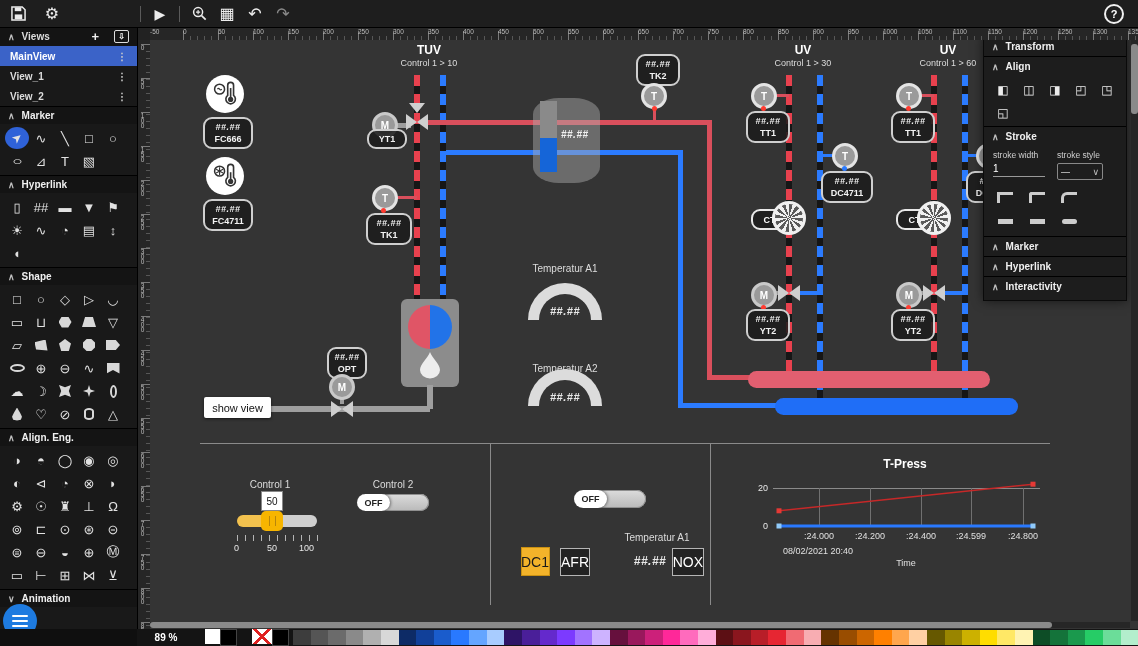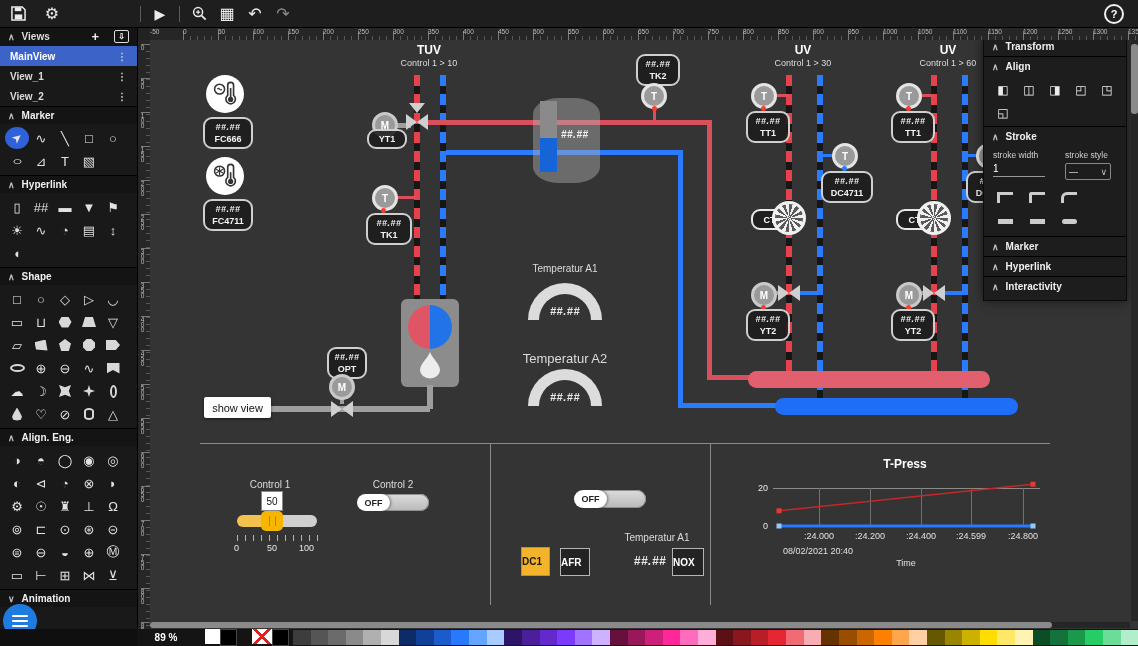--- a/index.html
+++ b/index.html
@@ -67,37 +67,37 @@
 .tri-l{width:0;height:0;border-top:8px solid transparent;border-bottom:8px solid transparent;border-left:11px solid #cfcfcf}
 .tri-r{width:0;height:0;border-top:8px solid transparent;border-bottom:8px solid transparent;border-right:11px solid #cfcfcf}
 .tri-d{width:0;height:0;border-left:8px solid transparent;border-right:8px solid transparent;border-top:10px solid #cfcfcf}
 .bowtie{position:absolute;display:flex}
 .gauge{position:absolute;width:74px;height:37px;border:11px solid #dcdcdc;border-bottom:none;border-radius:74px 74px 0 0;box-sizing:border-box}
 .tank{position:absolute;background:rgba(175,175,175,.45);border-radius:26px/16px}
 .mixer{position:absolute;background:#8c8c8c;border-radius:6px}
 .btn-white{position:absolute;background:#fefefe;color:#111;font-size:11px;display:flex;align-items:center;justify-content:center;border-radius:2px;box-shadow:0 1px 3px rgba(0,0,0,.6)}
 .toggle{position:absolute;border-radius:9px;background:linear-gradient(180deg,#dcdcdc,#b9b9b9);display:flex;overflow:hidden;box-shadow:inset 0 0 0 1px #8f8f8f}
 .knob{width:46%;background:#fff;color:#222;font-size:9px;font-weight:bold;display:flex;align-items:center;justify-content:center;border-radius:9px;box-shadow:1px 0 3px rgba(0,0,0,.45)}
-.pbtn{position:absolute;font-size:10px;font-weight:bold;display:flex;align-items:center;justify-content:flex-start}
+.pbtn{position:absolute;font-size:14px;font-weight:normal;display:flex;align-items:center;justify-content:flex-end}
 .btn-amber{background:#f3b32a;color:#1a1a1a;border:1px solid #c99012}
 .btn-dark{background:#232323;color:#fff;border:1px solid #b5b5b5}
 .hdr-title{position:absolute;font-size:12px;font-weight:bold;color:#fff;text-align:center}
 .hdr-sub{position:absolute;font-size:9px;color:#dcdcdc;text-align:center}
 .divider{position:absolute;background:#8a8a8a}
 .slider-track{position:absolute;height:12px;border-radius:6px;background:linear-gradient(90deg,#f2c14e 0 55%,#cfcfcf 55%)}
 .slider-handle{position:absolute;width:22px;height:20px;border-radius:5px;background:#f7b500;display:flex;align-items:center;justify-content:center}
 .slider-handle i{display:block;width:5px;height:10px;border-left:1.5px solid #b8860b;border-right:1.5px solid #b8860b}
 .ticks{position:absolute;height:6px;background:repeating-linear-gradient(90deg,#b5b5b5 0 1px,transparent 1px 8px)}
 .tickv{position:absolute;font-size:9px;color:#e8e8e8}
 
 .panel{position:absolute;left:846px;top:8px;width:142px;background:#1d1d1d;border:1px solid #0a0a0a;z-index:30;box-shadow:0 0 10px rgba(0,0,0,.55);padding-bottom:4px}
 .panel .sec-h{background:#1d1d1d;height:19px}
 .p-align{display:flex;flex-wrap:wrap;gap:6px;padding:5px 9px}
 .p-btn{width:20px;height:17px;display:flex;align-items:center;justify-content:center;font-size:12px;color:#ececec}
-.p-fields{display:flex;gap:20px;padding:4px 9px 6px}
+.p-fields{display:flex;gap:12px;padding:4px 9px 6px}
 .p-lbl{font-size:8.5px;color:#cfcfcf;margin-bottom:3px}
 .p-input{width:52px;height:13px;border-bottom:1px solid #999;font-size:10px;color:#fff}
 .p-select{width:38px;height:15px;border:1px solid #888;border-radius:2px;display:flex;align-items:center;justify-content:space-between;padding:0 3px;font-size:9px;color:#eee}
 .p-srow{display:flex;gap:8px;padding:4px 9px}
 .p-sbtn{width:24px;height:14px;display:flex;align-items:center;justify-content:center}
 .c-corner{width:13px;height:8px;border-top:3px solid #ccc;border-left:3px solid #ccc}
 .c-corner.r1{border-top-left-radius:3px}.c-corner.r2{border-top-left-radius:6px}
 .c-cap{width:15px;height:5px;background:#ccc}.c-cap.round{border-radius:3px}
 
 .chart{position:absolute;left:603px;top:428px;width:320px;height:120px;font-size:9px;color:#e8e8e8}
@@ -540,21 +540,21 @@
       <div class="dot dr" style="left:515px;top:79px"></div>
 
       <div class="tank" style="left:396px;top:71px;width:67px;height:85px"></div>
       <div class="abs" style="left:403px;top:74px;width:17px;height:37px;background:#8a8a8a"></div>
       <div class="abs" style="left:403px;top:111px;width:17px;height:34px;background:#1565d8"></div>
       <div class="abs tagval" style="left:424px;top:102px;width:40px;font-size:10px;color:#f0f0f0;font-weight:bold">##.##</div>
 
       <div class="hdr-sub" style="left:368px;top:236px;width:120px;font-size:10px">Temperatur A1</div>
       <div class="gauge" style="left:391px;top:256px"></div>
       <div class="abs tagval" style="left:391px;top:278px;width:74px;text-align:center;font-size:11px;color:#e8e8e8;font-weight:bold">##.##</div>
-      <div class="hdr-sub" style="left:368px;top:324px;width:120px;font-size:13px">Temperatur A2</div>
+      <div class="hdr-sub" style="left:368px;top:336px;width:120px;font-size:10px">Temperatur A2</div>
       <div class="gauge" style="left:391px;top:342px"></div>
       <div class="abs tagval" style="left:391px;top:364px;width:74px;text-align:center;font-size:11px;color:#e8e8e8;font-weight:bold">##.##</div>
 
       <div class="mixer" style="left:264px;top:272px;width:58px;height:88px"></div>
       <div class="abs" style="left:271px;top:278px;width:44px;height:44px;border-radius:50%;background:linear-gradient(90deg,#e05566 50%,#2273e8 50%)"></div>
       <svg class="abs" style="left:282px;top:324px" width="22" height="28" viewBox="0 0 22 28">
           <path d="M11 1 C13 7 21 13 21 19 A10 8.5 0 1 1 1 19 C1 13 9 7 11 1Z" fill="#ededed"></path>
           <path d="M14 12 a7 7 0 0 1 -2.5 13 A7 7 0 0 0 14 12" fill="#b5b5b5"></path>
         </svg>
       <div class="pipe" style="left:290px;top:358px;width:6px;height:24px"></div>

